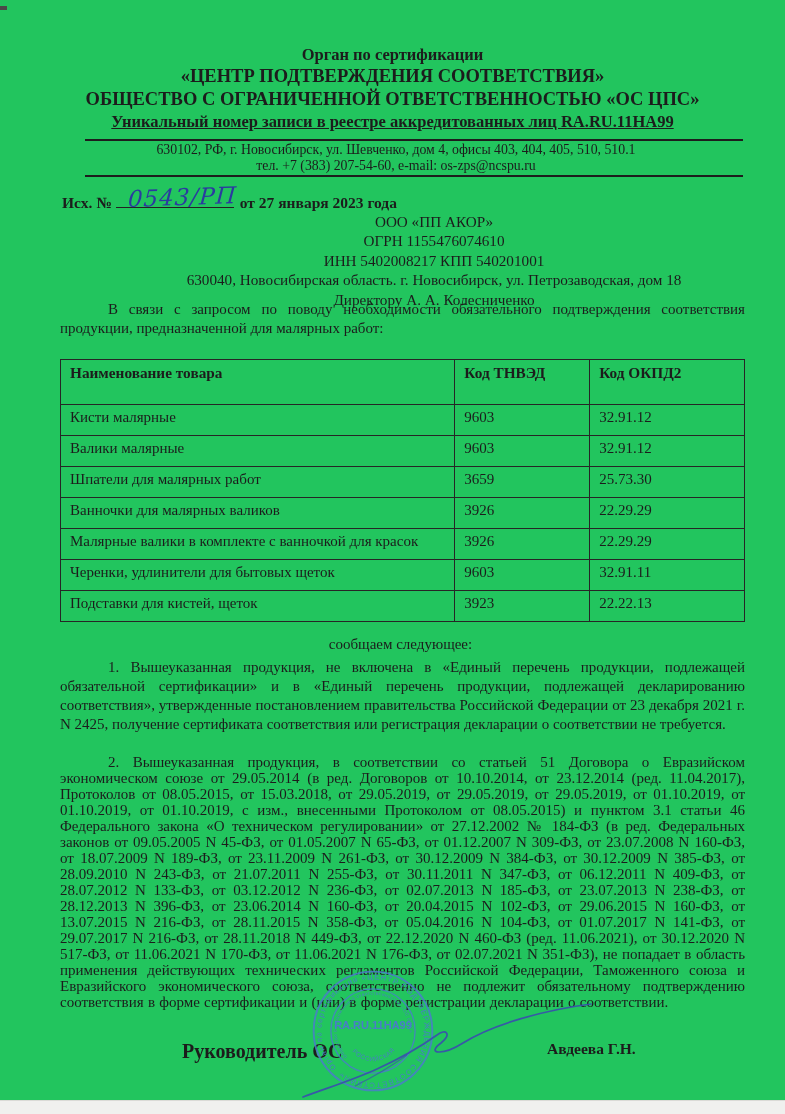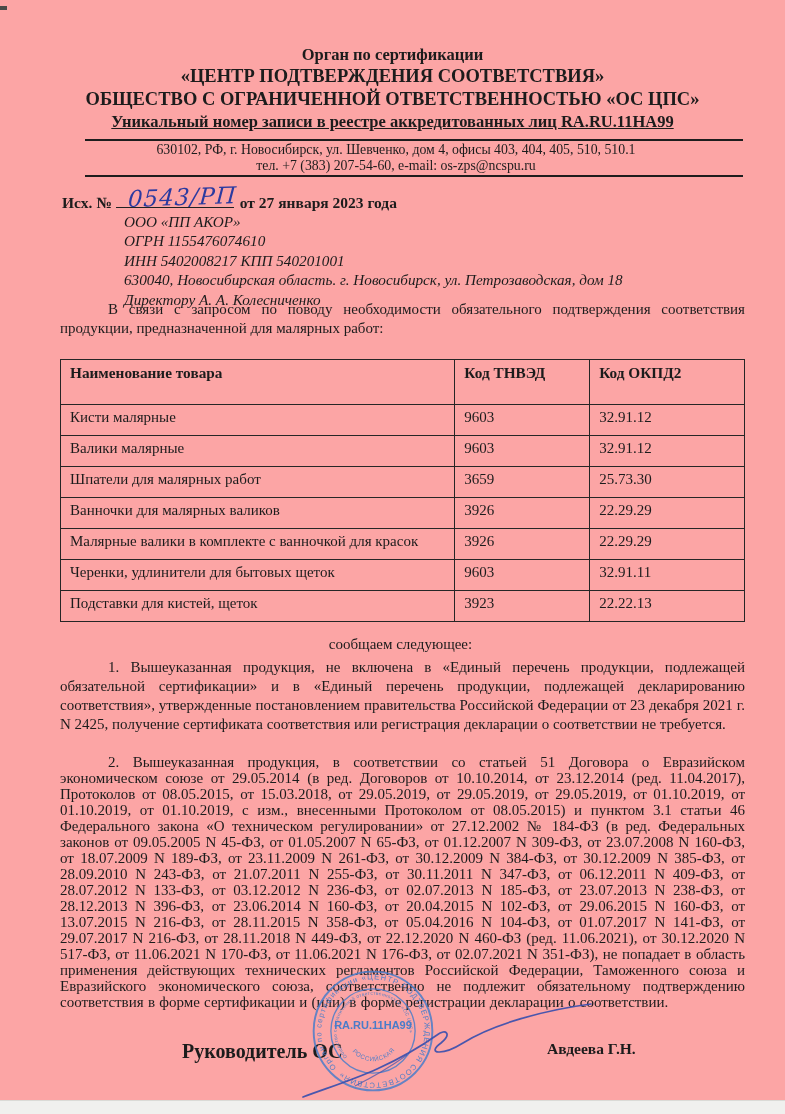--- a/index.html
+++ b/index.html
@@ -1,21 +1,21 @@
 <!DOCTYPE html>
 <html><head>
 <meta charset="utf-8">
 <style>
   * { margin:0; padding:0; box-sizing:border-box; }
   html,body { background:#888; }
   .page {
     position:relative;
     width:785px; height:1114px;
     margin:0 auto;
-    background:#fca5a5;
+    background:#22c55e;
     overflow:hidden;
     font-family:"Liberation Serif", serif;
     color:#1c1c1c;
   }
   .speck { position:absolute; left:0; top:6px; width:7px; height:4px; background:#4a4a48; }
   .scan-edge { position:absolute; left:0; bottom:0; width:100%; height:14px;
     background:#f0f0ee; border-top:1px solid #dadad6; }
 
   
   .hdr { position:absolute; left:0; width:100%; text-align:center; font-weight:bold; }
@@ -38,21 +38,21 @@
     font-family:"DejaVu Serif", serif;
     font-style:italic; font-weight:normal;
     font-size:23px; color:#2b3aa0;
     transform:rotate(-2deg) skewX(-6deg);
     letter-spacing:1px; white-space:nowrap;
   }
 
   
   .addressee {
     position:absolute; right:41px; top:212px; width:620px;
-    text-align:left; font-style:italic; font-size:15.2px; line-height:19.4px;
+    text-align:center; font-size:15.2px; line-height:19.4px;
   }
 
   .body-text { position:absolute; left:60px; width:685px; text-align:justify; font-size:15px; }
   .intro { top:300px; line-height:18.5px; text-indent:48px; }
 
   
   table.goods {
     position:absolute; left:60px; top:359px; width:685px;
     border-collapse:collapse; font-size:15px;
   }

